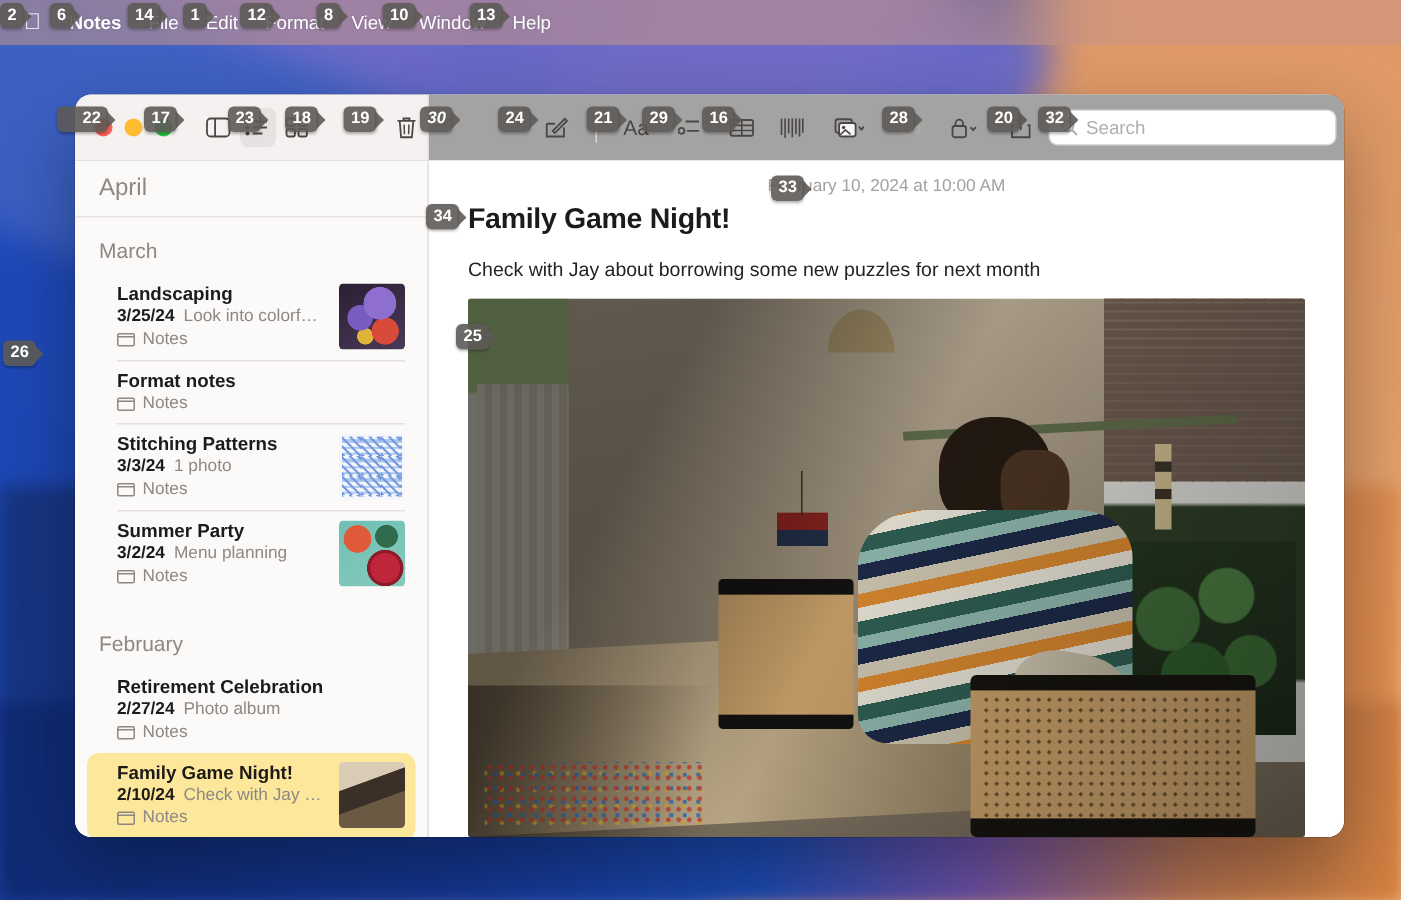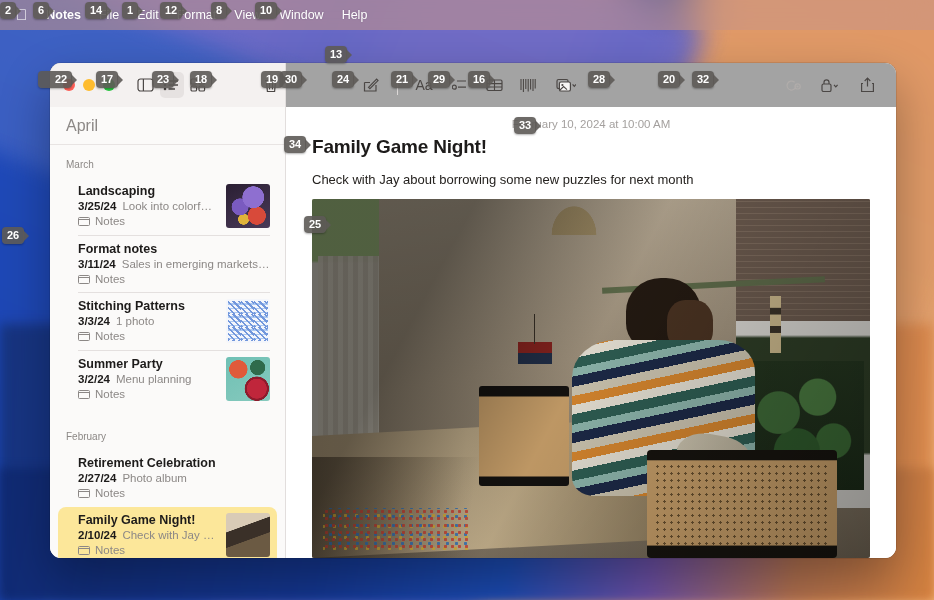--- a/index.html
+++ b/index.html
@@ -126,21 +126,21 @@
   
   #note-list {
     width:236px; flex:0 0 236px; background:#fbfaf9;
     border-right:.5px solid #e2dedd; overflow:hidden;
     display:flex; flex-direction:column;
   }
   .month-top {
     font-size:16px; color:#8c8886; padding:10px 16px 9px 16px;
     border-bottom:.5px solid #e8e4e3;
   }
-  .month-hd { font-size:10px; color:#8c8886; padding:14px 16px 8px 16px; }
+  .month-hd { font-size:14px; color:#8c8886; padding:14px 16px 8px 16px; }
   .note-row {
     margin:0 8px; padding:6px 7px 8px 20px; display:flex; gap:8px;
     border-radius:8px; position:relative;
   }
   .note-row + .note-row::before {
     content:""; position:absolute; left:20px; right:7px; top:-1px;
     height:.5px; background:#e4e0df;
   }
   .note-row.selected { background:#fce79a; }
   .note-row.selected::before { display:none; }
@@ -304,21 +304,21 @@
   <div class="menu-item">Help</div>
 </div>
 
 <div class="badge" style="left:0px; top:2px;">2</div>
 <div class="badge" style="left:33px; top:2px;">6</div>
 <div class="badge" style="left:85px; top:2px;">14</div>
 <div class="badge" style="left:122px; top:2px;">1</div>
 <div class="badge" style="left:160px; top:2px;text-align:center;">12</div>
 <div class="badge" style="left:211px; top:2px;">8</div>
 <div class="badge" style="left:255px; top:2px;">10</div>
-<div class="badge" style="left:325px; top:2px;margin-top:44px;">13</div>
+<div class="badge" style="left:313px; top:2px;">13</div>
 
 <div id="notes-window">
 
   <div id="toolbar">
     <div class="tl-left">
       <div class="traffic">
         <div class="dot red"></div>
         <div class="dot yellow"></div>
         <div class="dot green"></div>
       </div>
@@ -421,20 +421,27 @@
           <path d="M14 6.8 L15.8 8.8 L17.6 6.8" fill="none" stroke="#4b4745" stroke-width="1.2"></path>
         </svg>
       </div>
       <div class="tbtn">
         <svg width="15" height="16" viewBox="0 0 15 16">
           <path d="M3 6.5 H1.6 V14.5 H13.4 V6.5 H12" fill="none" stroke="#4b4745" stroke-width="1.2"></path>
           <line x1="7.5" y1="1.2" x2="7.5" y2="9.5" stroke="#4b4745" stroke-width="1.2"></line>
           <path d="M4.7 4 L7.5 1.2 L10.3 4" fill="none" stroke="#4b4745" stroke-width="1.2"></path>
         </svg>
       </div>
+      <div id="search-field">
+        <svg width="12" height="12" viewBox="0 0 12 12">
+          <circle cx="5" cy="5" r="3.6" fill="none" stroke="#b2aeac" stroke-width="1.3"></circle>
+          <line x1="7.7" y1="7.7" x2="11" y2="11" stroke="#b2aeac" stroke-width="1.3"></line>
+        </svg>
+        <span class="ph">Search</span>
+      </div>
     </div>
   </div>
 
   <div id="win-body">
 
     <div id="note-list">
       <div class="month-top">April</div>
 
       <div class="month-hd">March</div>
 
@@ -449,24 +456,20 @@
             <span class="folder-ico"></span>
             <span>Notes</span>
           </div>
         </div>
         <div class="nr-thumb th-flower"></div>
       </div>
 
       <div class="note-row">
         <div class="nr-text">
           <div class="nr-title">Format notes</div>
-          <div class="nr-sub">
-            <span class="nr-date">3/11/24</span>
-            <span class="nr-snip">Sales in emerging markets…</span>
-          </div>
           <div class="nr-folder">
             <span class="folder-ico"></span>
             <span>Notes</span>
           </div>
         </div>
       </div>
 
       <div class="note-row">
         <div class="nr-text">
           <div class="nr-title">Stitching Patterns</div>
@@ -560,22 +563,22 @@
         <div class="ph-shadow"></div>
       </div>
     </div>
   </div>
 </div>
 
 <div class="badge" style="left:38px;  top:71px;padding-left:17px;">22</div>
 <div class="badge" style="left:96px;  top:71px;">17</div>
 <div class="badge" style="left:152px; top:71px;">23</div>
 <div class="badge" style="left:190px; top:71px;">18</div>
-<div class="badge" style="left:229px; top:71px;margin-left:32px;">19</div>
-<div class="badge" style="left:280px; top:71px;">30</div>
+<div class="badge" style="left:229px; top:71px;">19</div>
+<div class="badge" style="left:280px; top:71px;font-style:italic;">30</div>
 <div class="badge" style="left:332px; top:71px;">24</div>
 <div class="badge" style="left:391px; top:71px;">21</div>
 <div class="badge" style="left:428px; top:71px;">29</div>
 <div class="badge" style="left:468px; top:71px;">16</div>
 <div class="badge" style="left:588px; top:71px;">28</div>
 <div class="badge" style="left:658px; top:71px;">20</div>
 <div class="badge" style="left:692px; top:71px;">32</div>
 
 <div class="badge" style="left:514px; top:117px;">33</div>
 <div class="badge" style="left:284px; top:136px;">34</div>

